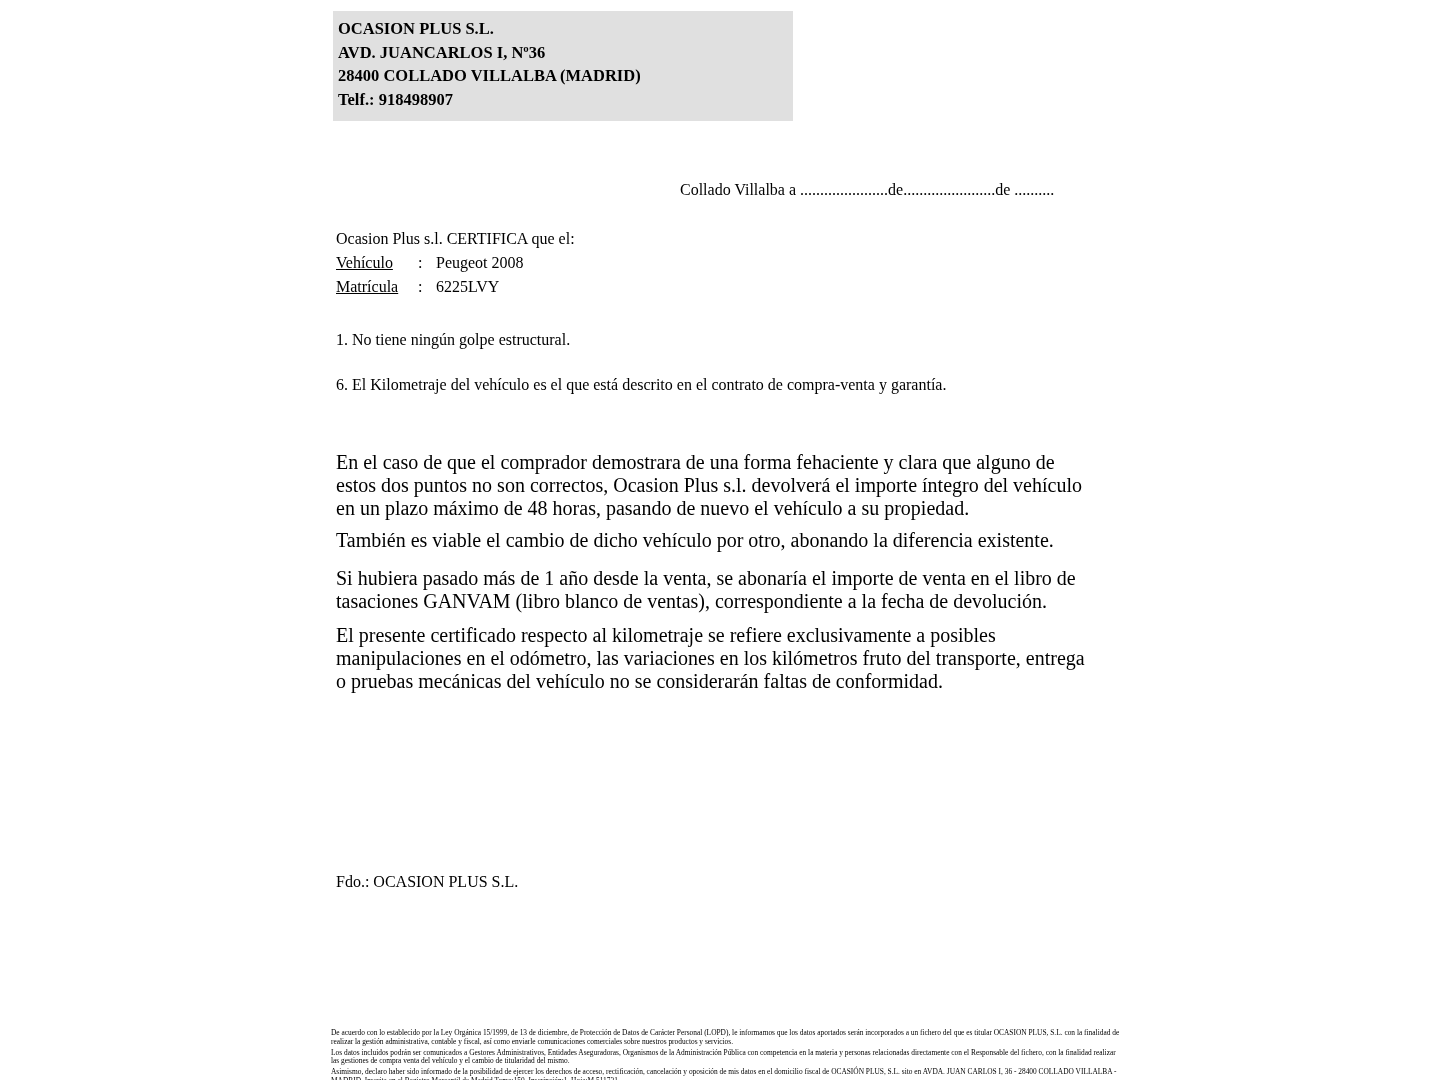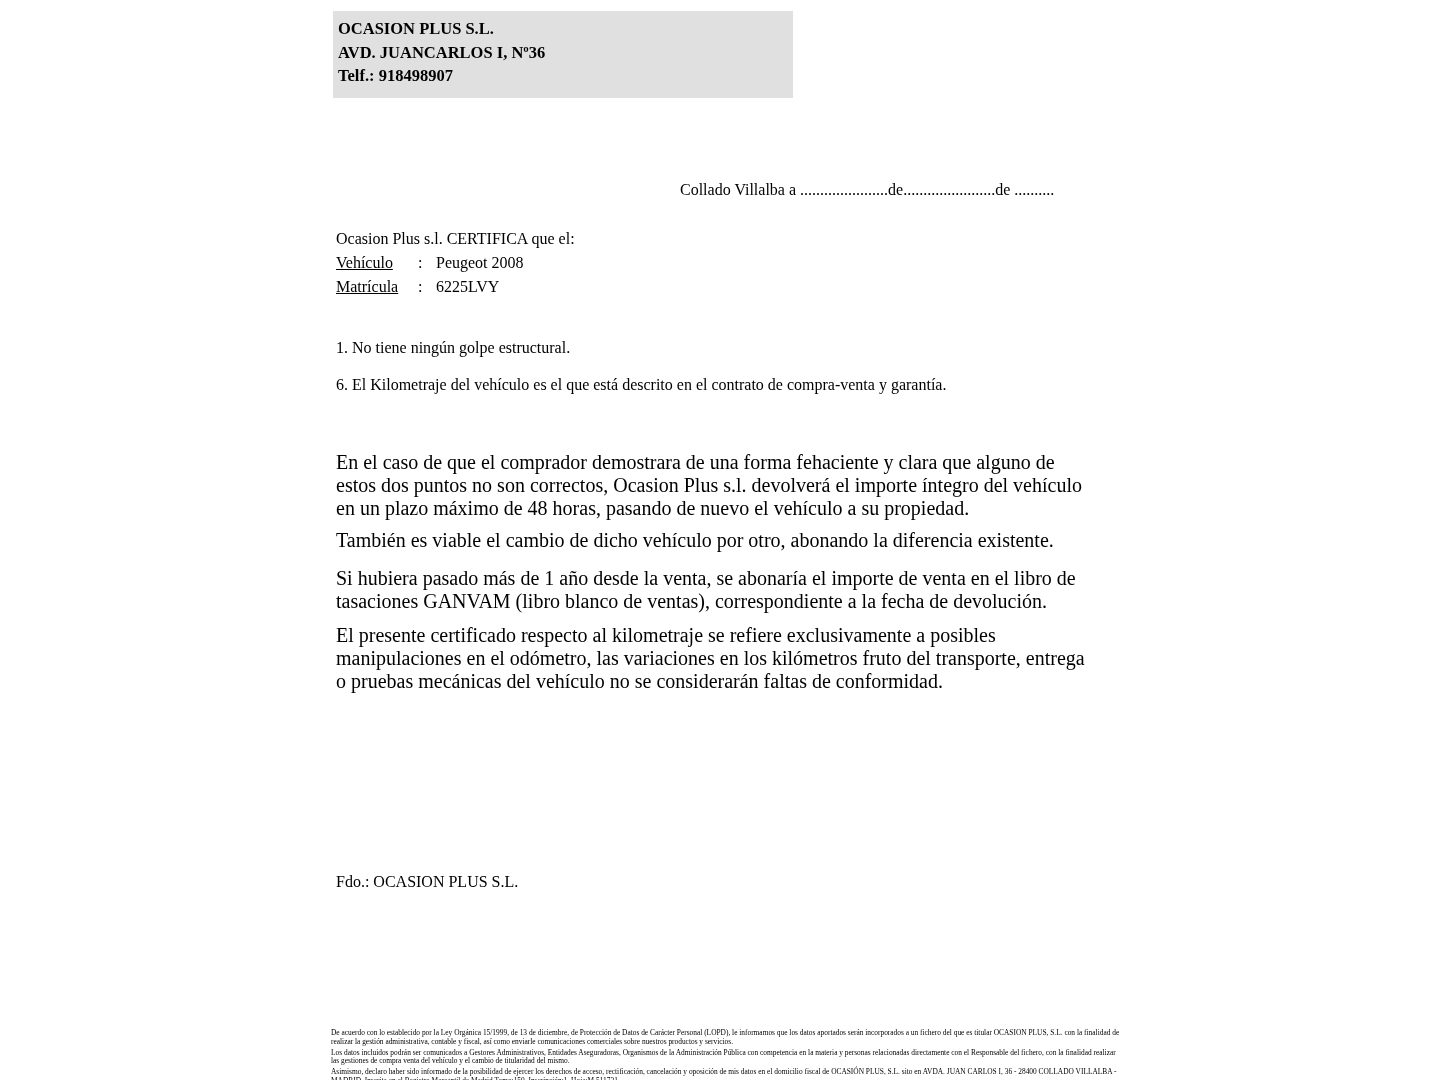--- a/index.html
+++ b/index.html
@@ -81,21 +81,21 @@
   }
 
   
   .point {
     position: absolute;
     left: 336px;
     font-size: 16px;
     line-height: 24px;
     white-space: nowrap;
   }
-  .point-1 { top: 325px; }
+  .point-1 { top: 317px; }
   .point-2 { top: 362px; }
 
   
   .para {
     position: absolute;
     left: 336px;
     width: 762px;
     font-size: 20px;
     line-height: 23px;
     text-align: left;
@@ -129,20 +129,21 @@
   }
 </style>
 </head>
 <body>
 
 <div class="page">
 
   <div class="header-block">
     <div class="line">OCASION PLUS S.L.</div>
     <div class="line">AVD. JUANCARLOS I, Nº36</div>
+    <div class="line">28400 COLLADO VILLALBA (MADRID)</div>
     <div class="line">Telf.: 918498907</div>
   </div>
 
   <div class="date-line">Collado Villalba a ......................de.......................de ..........</div>
 
   <div class="certifies">
     <div class="intro">Ocasion Plus s.l. CERTIFICA que el:</div>
     <div class="kv">
       <span class="k">Vehículo</span>
       <span class="sep">:</span>

